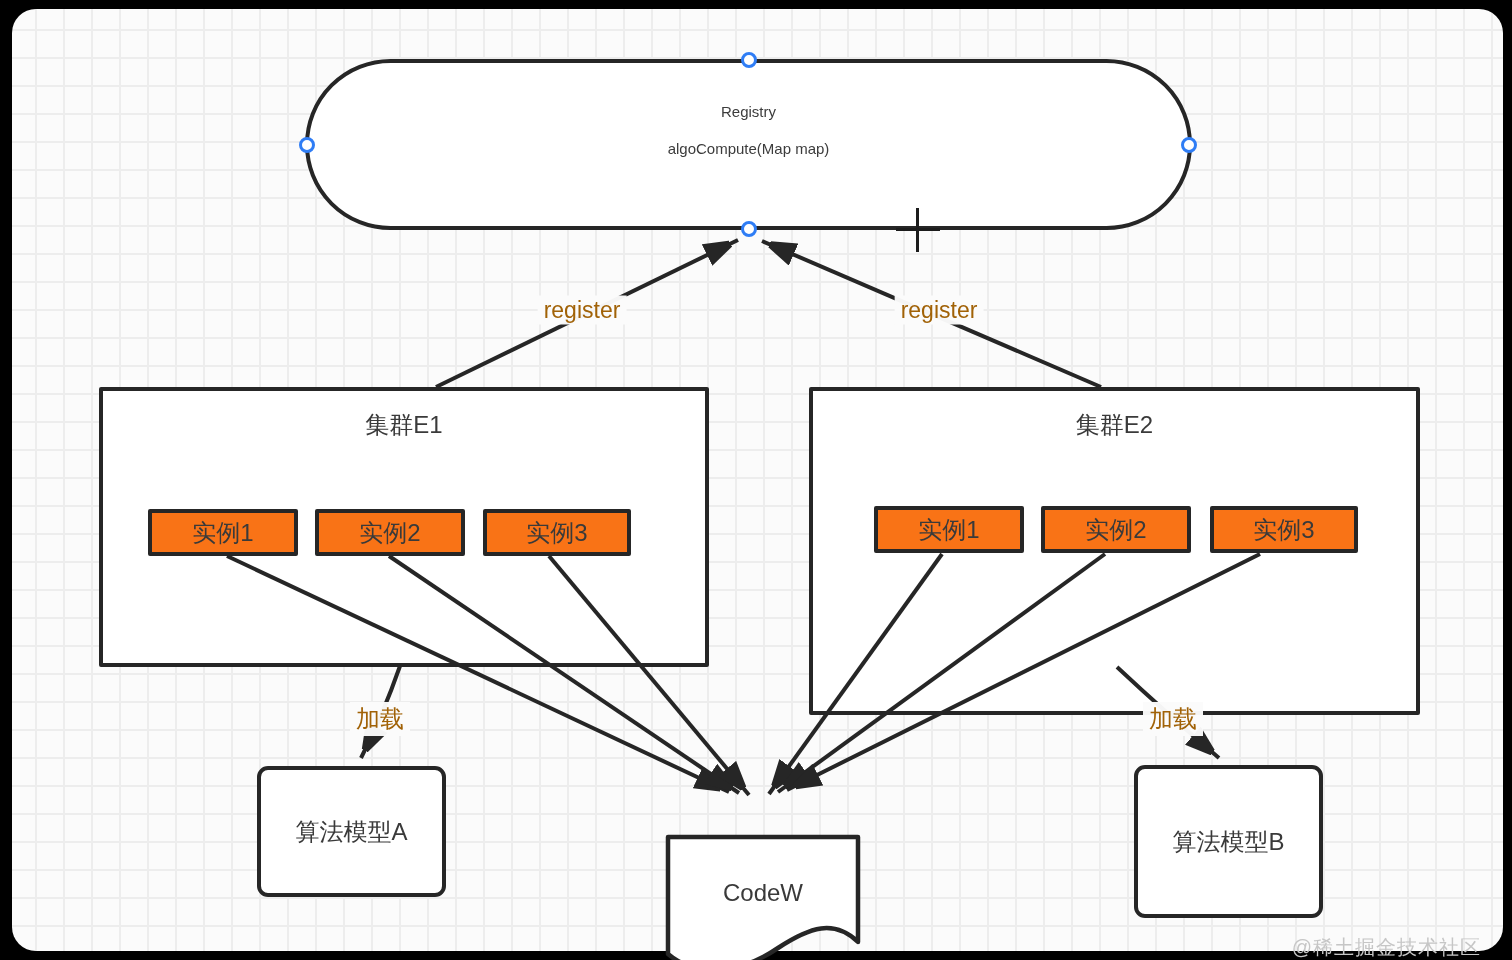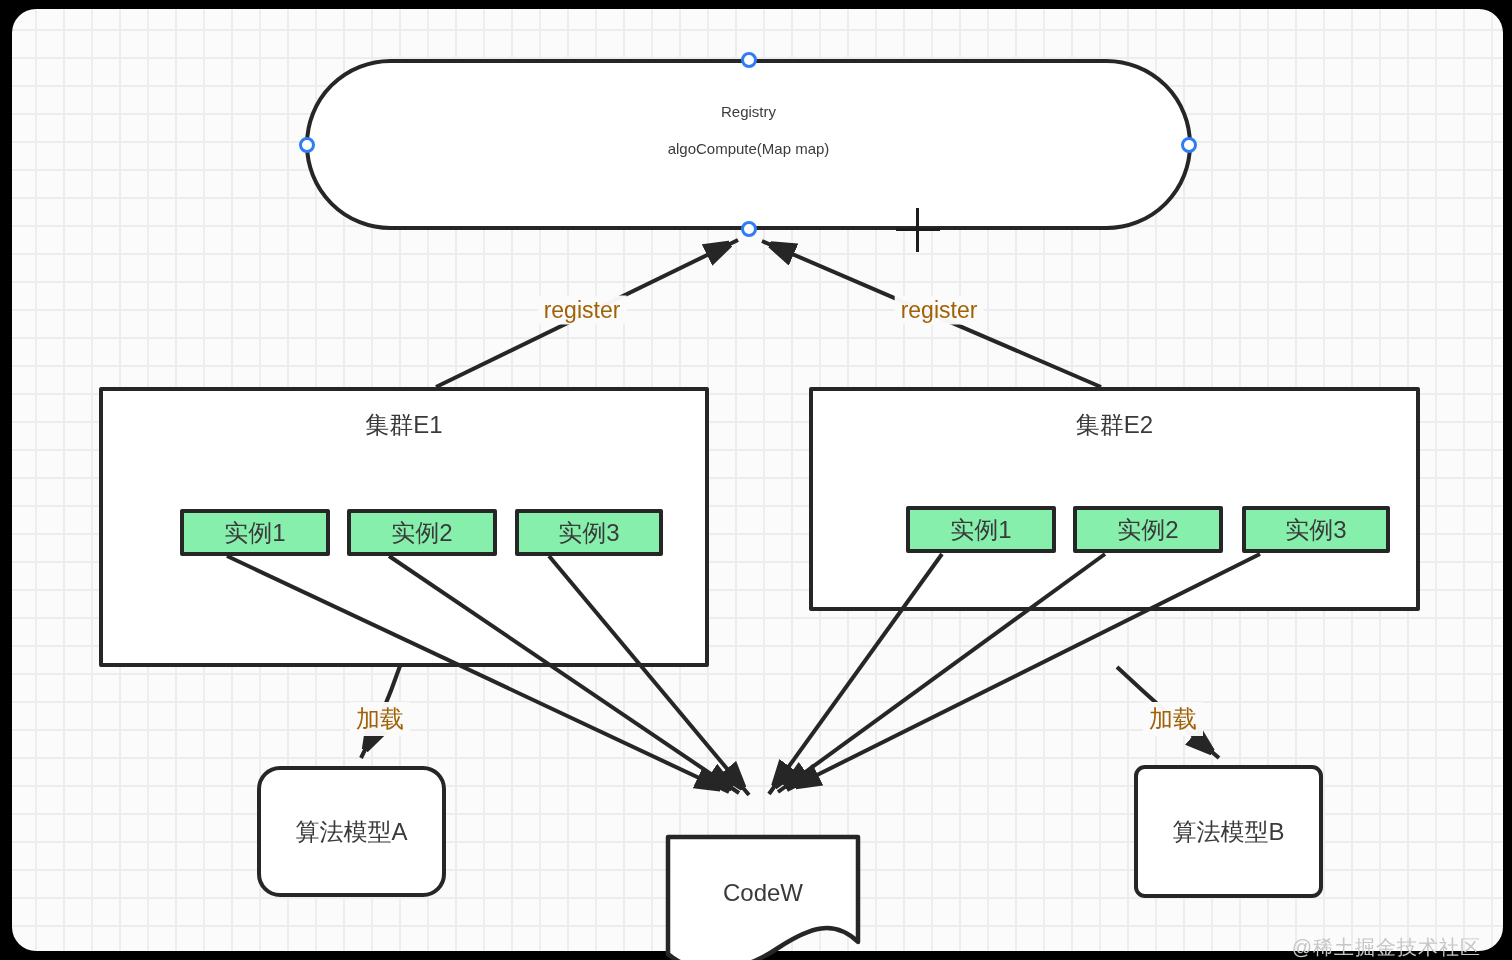--- a/index.html
+++ b/index.html
@@ -14,28 +14,28 @@
     background-size:28px 28px;
     background-position:-5px -8px;
   }
   .node{position:absolute;box-sizing:border-box;background:#fff;border:4px solid #262626;color:#3a3a3a;}
   
   #registry{left:293px;top:50px;width:887px;height:171px;border-radius:86px;text-align:center;padding-top:30px;}
   #registry .l1,#registry .l2{font-size:15px;line-height:37px;color:#3c3c3c;}
   
   .cluster{border-radius:2px;}
   #cluster-e1{left:87px;top:378px;width:610px;height:280px;}
-  #cluster-e2{left:797px;top:378px;width:611px;height:224px;}
+  #cluster-e2{left:797px;top:378px;width:611px;height:328px;}
   .cluster-title{position:absolute;left:0;right:0;top:18px;text-align:center;font-size:24px;color:#3a3a3a;}
-  .instance{position:absolute;height:47px;border:4px solid #262626;background:#86efac;border-radius:2px;
-    display:flex;align-items:center;justify-content:center;font-size:24px;color:#3a3a3a;box-sizing:border-box;margin-left:32px;}
+  .instance{position:absolute;height:47px;border:4px solid #262626;background:#f97316;border-radius:2px;
+    display:flex;align-items:center;justify-content:center;font-size:24px;color:#3a3a3a;box-sizing:border-box;}
   
   .model{border-radius:11px;display:flex;align-items:center;justify-content:center;font-size:24px;}
-  #model-a{left:245px;top:757px;width:189px;height:131px;border-radius:23px;}
-  #model-b{left:1122px;top:756px;width:189px;height:133px;}
+  #model-a{left:245px;top:757px;width:189px;height:131px;}
+  #model-b{left:1122px;top:756px;width:189px;height:153px;}
   
   #codew{position:absolute;left:652px;top:824px;width:198px;height:160px;}
   #codew .doc-label{position:absolute;left:0;top:46px;width:198px;text-align:center;font-size:24px;color:#3a3a3a;}
   
   #edges{position:absolute;left:0;top:0;width:1512px;height:960px;pointer-events:none;}
   #edges path,#edges line{pointer-events:stroke;}
   
   .edge-label{position:absolute;transform:translate(-50%,-50%);background:rgba(251,251,251,.97);
     padding:1px 6px;font-size:23px;color:#a16207;white-space:nowrap;}
   

